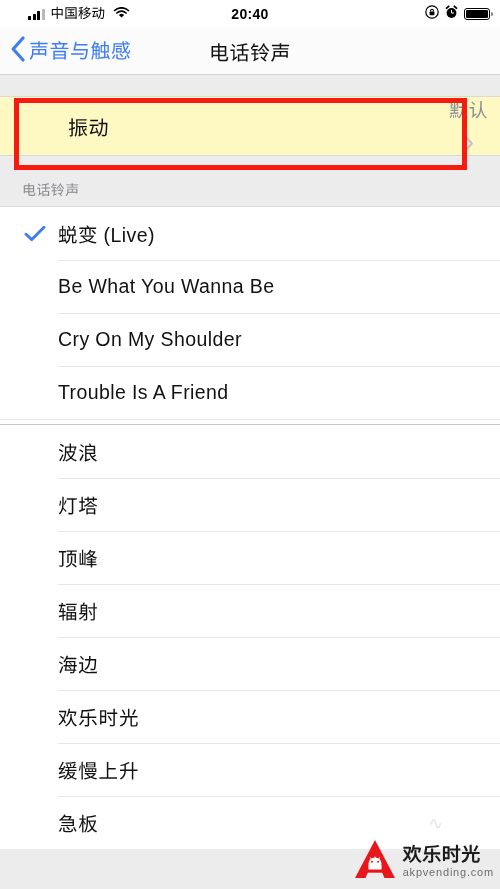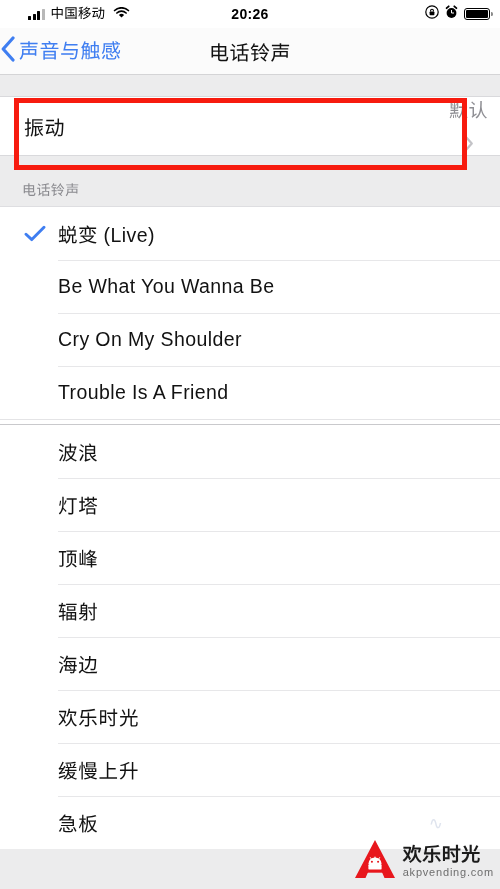--- a/index.html
+++ b/index.html
@@ -105,20 +105,21 @@
     border-bottom: 1px solid #d4d4d6;
     display: flex;
     align-items: center;
     position: relative;
     box-sizing: border-box;
   }
   .nav-back {
     display: flex;
     align-items: center;
     gap: 3px;
+    padding-left: 10px;
     cursor: pointer;
     position: relative;
     z-index: 2;
   }
   .nav-back .chev { display:block; }
   .nav-back .label {
     font-size: 20px;
     color: #3f7ef1;
     letter-spacing: 0.5px;
     line-height: 1;
@@ -138,24 +139,25 @@
   .content {
     background: #ececed;
     height: 814px;
     overflow: hidden;
     position: relative;
   }
   .gap-top { height: 21px; background: #ececed; }
 
   
   .vib-group {
-    background: #ffffff;
+    background: #fef9c3;
     border-top: 1px solid #d9d9dc;
     border-bottom: 1px solid #d9d9dc;
     box-sizing: border-box;
+    padding-left: 44px;
   }
   .vib-row {
     height: 58px;
     display: flex;
     align-items: center;
     padding: 0 12px 0 24px;
     box-sizing: border-box;
     cursor: pointer;
   }
   .vib-label {
@@ -297,21 +299,21 @@
       </span>
     <span class="carrier">中国移动</span>
     <span class="wifi-icon">
       <svg width="17" height="12" viewBox="0 0 17 12">
         <path d="M8.5 10.6 L5.9 7.9 a3.8 3.8 0 0 1 5.2 0 Z" fill="#000"></path>
         <path d="M3.9 6.0 a6.7 6.7 0 0 1 9.2 0" stroke="#000" stroke-width="1.7" fill="none" stroke-linecap="round"></path>
         <path d="M1.6 3.5 a10.1 10.1 0 0 1 13.8 0" stroke="#000" stroke-width="1.7" fill="none" stroke-linecap="round"></path>
       </svg>
     </span>
   </div>
-  <div class="sb-time">20:26</div>
+  <div class="sb-time">20:40</div>
   <div class="sb-right">
     <span>
       <svg width="14" height="14" viewBox="0 0 14 14">
         <circle cx="7" cy="7" r="6.2" fill="none" stroke="#000" stroke-width="1.2"></circle>
         <rect x="4.6" y="6.6" width="4.8" height="3.6" rx="0.7" fill="#000"></rect>
         <path d="M5.6 6.6 V5.6 a1.4 1.4 0 0 1 2.8 0 V6.6" fill="none" stroke="#000" stroke-width="1.1"></path>
       </svg>
     </span>
     <span>
       <svg width="13" height="14" viewBox="0 0 13 14">

